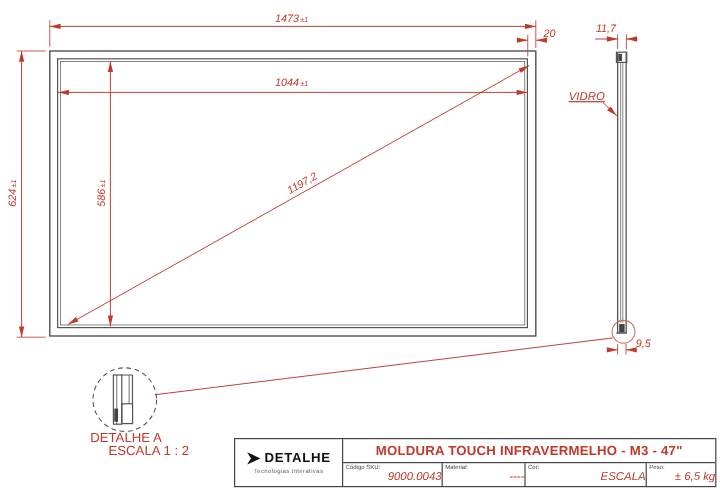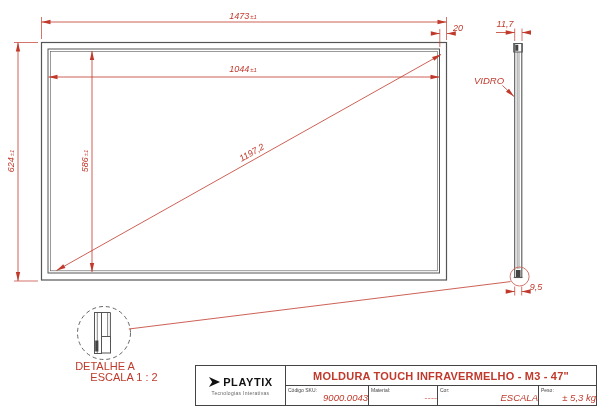--- a/index.html
+++ b/index.html
@@ -128,32 +128,32 @@
   <div class="lbl dim rot90" style="left:85px;top:161px;"><span>586</span><span class="tol">±1</span></div>
 
   <div class="lbl dim rotdiag" style="left:252px;top:153px;"><span>1197,2</span></div>
 
   <div class="lbl dim" style="left:458px;top:28px;"><span>20</span></div>
 
   <div class="lbl dim" style="left:505px;top:24px;"><span>11,7</span></div>
 
   <div class="lbl dim" style="left:536px;top:287px;"><span>9,5</span></div>
 
-  <div class="lbl vidro" style="left:489px;top:81px;"><span>VIDRO</span></div>
+  <div class="lbl vidro" style="left:489px;top:81px;text-decoration:underline;"><span>VIDRO</span></div>
 
   <div class="lbl note" style="left:105px;top:366px;"><span>DETALHE A</span></div>
   <div class="lbl note" style="left:105px;top:377px;margin-left:19px;"><span>ESCALA 1 : 2</span></div>
 
   <div id="titleblock">
     <div id="logo-cell">
       <div id="logo-row">
         <svg width="13" height="14" viewBox="0 0 14 14">
           <path d="M1,1.5 L13,7 L1,12.5 L4.5,7 Z" fill="#111"></path>
         </svg>
-        <span id="logo-text">PLAYTIX</span>
+        <span id="logo-text">DETALHE</span>
       </div>
       <span id="logo-sub">Tecnologias Interativas</span>
     </div>
     <div id="tb-right">
       <div id="tb-title-row">
         <span id="tb-title">MOLDURA TOUCH INFRAVERMELHO - M3 - 47"</span>
       </div>
       <div id="tb-fields">
         <div class="tb-cell tb-c1">
           <span class="tb-label">Código SKU:</span>
@@ -162,19 +162,19 @@
         <div class="tb-cell tb-c2">
           <span class="tb-label">Material:</span>
           <span class="tb-value">----</span>
         </div>
         <div class="tb-cell tb-c3">
           <span class="tb-label">Cor:</span>
           <span class="tb-value">ESCALA</span>
         </div>
         <div class="tb-cell tb-c4">
           <span class="tb-label">Peso:</span>
-          <span class="tb-value">± 5,3 kg</span>
+          <span class="tb-value">± 6,5 kg</span>
         </div>
       </div>
     </div>
   </div>
 
 </div>
 
 </body></html>

